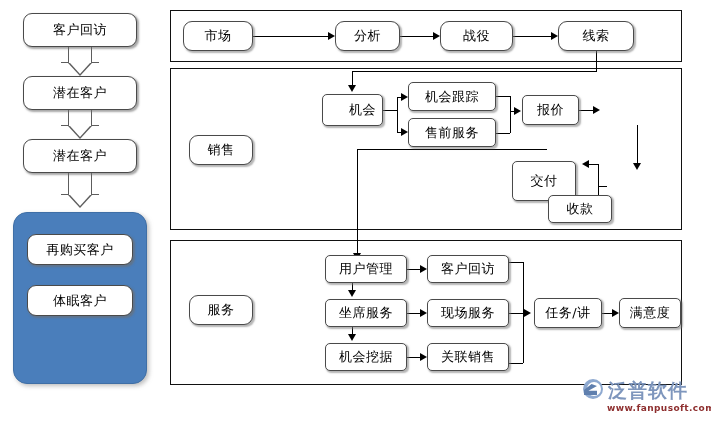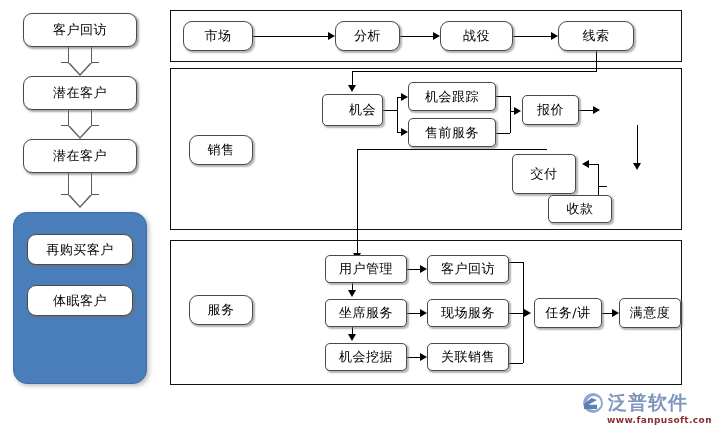--- a/index.html
+++ b/index.html
@@ -70,21 +70,21 @@
     position:absolute;left:50%;top:0;transform:translateX(-50%);
     width:0;height:0;
     border-left:10.5px solid transparent;
     border-right:10.5px solid transparent;
     border-top:11px solid #ffffff;
   }
   .blockarrow .capL,.blockarrow .capR{position:absolute;height:1px;background:#5d5d5d;bottom:13px;}
 
   
   #logo{position:absolute;z-index:9;display:flex;flex-direction:column;align-items:flex-start;}
-  #logo .lrow{display:flex;align-items:center;margin-top:12px;}
+  #logo .lrow{display:flex;align-items:flex-start;}
   #logo .mark{
     width:22px;height:22px;margin-right:3px;position:relative;
   }
   #logo .mark .c1{
     position:absolute;left:0;top:1px;width:20px;height:20px;border-radius:50%;
     background:#8ea9d0;
   }
   #logo .mark .c2{
     position:absolute;left:4px;top:4px;width:14px;height:14px;border-radius:50%;
     background:#ffffff;
@@ -192,21 +192,21 @@
   <div class="node" style="left:522px;top:95px;width:57px;height:30px;">报价</div>
 
   <div class="ln lnh" style="left:579px;top:110px;width:14px;"></div>
   <div class="ah right" style="left:593px;top:106px;"></div>
 
 
   <div class="ln lnv" style="left:637px;top:125px;height:41px;"></div>
   <div class="ah down" style="left:633px;top:163px;"></div>
 
 
-  <div class="node" style="left:512px;top:154px;width:64px;height:40px;">交付</div>
+  <div class="node" style="left:512px;top:161px;width:64px;height:40px;">交付</div>
   <div class="node" style="left:512px;top:195px;width:64px;height:28px;margin-left:36px;">收款</div>
 
   <div class="ln lnh" style="left:598px;top:186px;width:9px;"></div>
   <div class="ln lnv" style="left:598px;top:164px;height:45px;"></div>
   <div class="ln lnh" style="left:589px;top:164px;width:10px;"></div>
   <div class="ah left" style="left:582px;top:160px;"></div>
   <div class="ln lnh" style="left:589px;top:209px;width:10px;"></div>
   <div class="ah left" style="left:582px;top:205px;"></div>
 
   <div class="ln lnh" style="left:357px;top:149px;width:190px;"></div>

